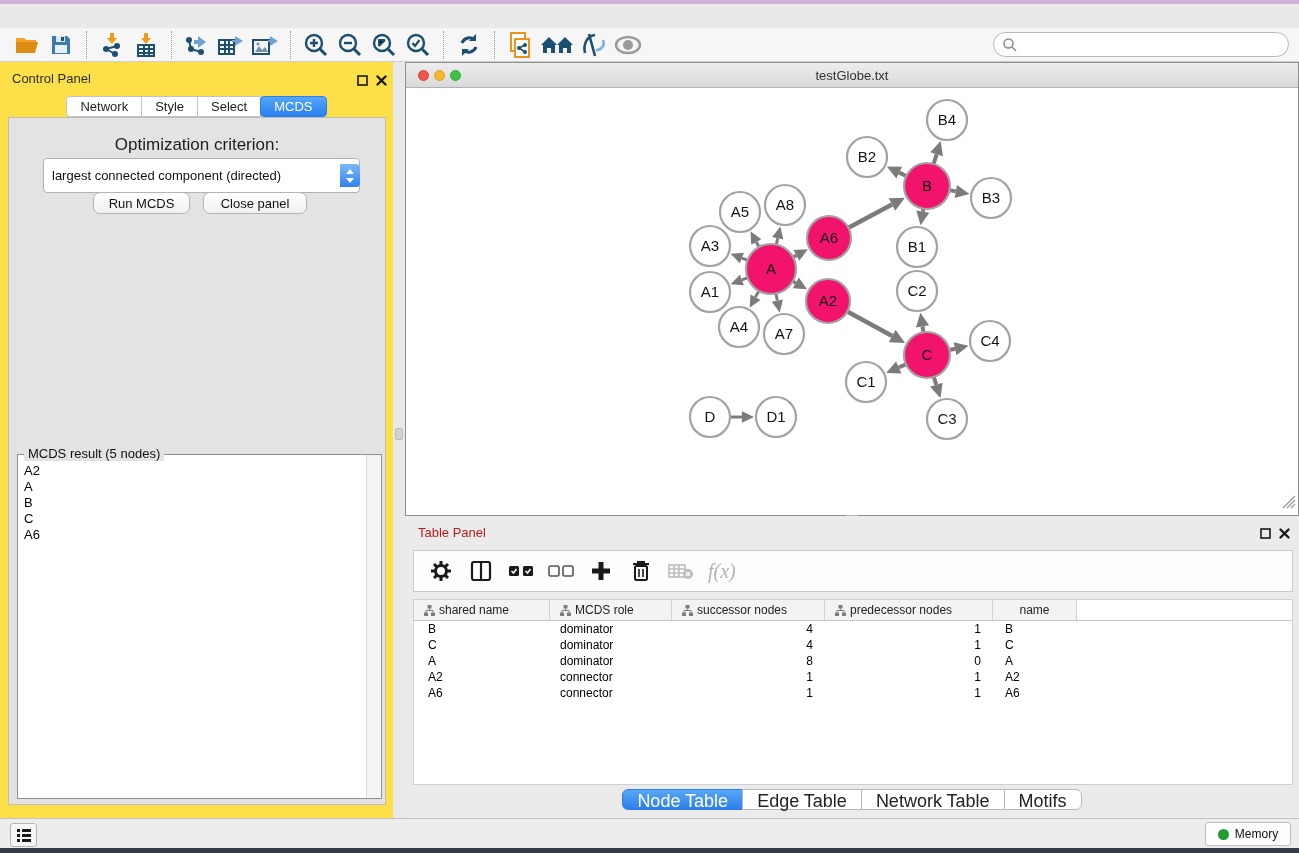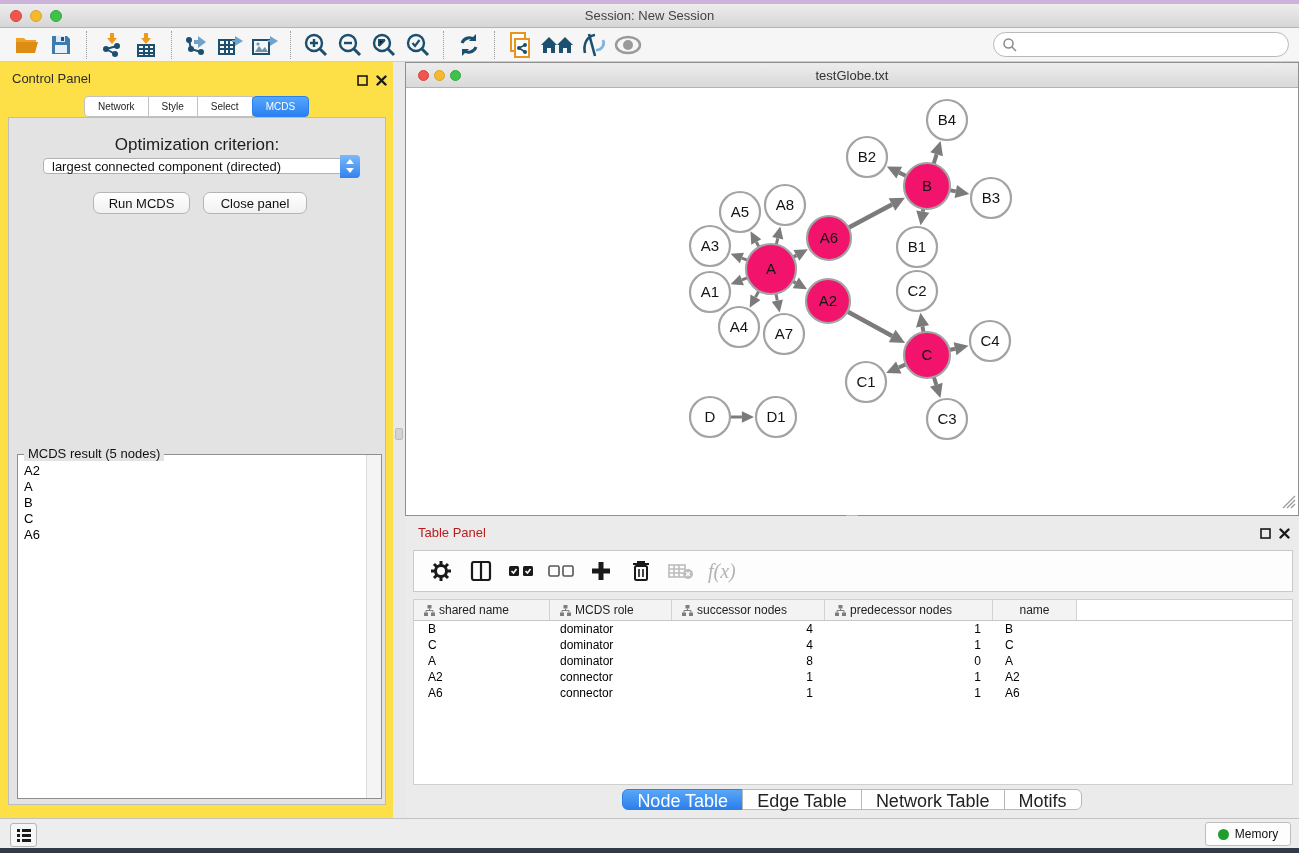--- a/index.html
+++ b/index.html
@@ -23,29 +23,29 @@
   .tb-sep { width:1px; height:28px; border-left:1px dotted #9a9a9a; margin:0 8px; }
   #toolbar-search { position:absolute; right:10px; top:32px; width:296px; height:25px;
     background:#fff; border:1px solid #b9b9b9; border-radius:13px; display:flex; align-items:center; padding-left:8px; }
   #toolbar-search input { border:none; outline:none; flex:1; font-size:12px; background:transparent; margin-left:4px;}
 
   
   #control-panel { position:absolute; left:0; top:62px; width:393px; height:756px; background:#fde047; }
   #cp-header { position:absolute; left:12px; top:9px; font-size:13px; color:#2c2c2c; }
   .panel-ctrl { position:absolute; top:10px; width:12px; height:12px; }
   #cp-tabs { position:absolute; left:0; top:34px; width:100%; display:flex; justify-content:center; }
-  .cp-tab { height:21px; line-height:20px; padding:0 13px; font-size:10px; color:#222; background:#fff;
+  .cp-tab { height:21px; line-height:20px; padding:0 13px; font-size:13px; color:#222; background:#fff;
     border:1px solid #c2c2c2; margin-left:-1px; cursor:default; }
   .cp-tab:first-child { border-radius:4px 0 0 4px; margin-left:0;}
   .cp-tab:last-child { border-radius:0 4px 4px 0;}
   .cp-tab.active { background:linear-gradient(#55a7fb,#2a7ff1); color:#fff; border-color:#2a7ff1; border-radius:4px; }
   #cp-body { position:absolute; left:8px; top:55px; width:378px; height:688px;
     background:#e3e3e3; border:1px solid #bdbdbd; }
   #opt-label { position:absolute; top:17px; width:100%; text-align:center; font-size:17px; color:#1c1c1c; }
-  #criterion-combo { position:absolute; left:34px; top:40px; width:317px; height:16px; background:#fff;
+  #criterion-combo { position:absolute; left:34px; top:40px; width:317px; height:35px; background:#fff;
     border:1px solid #b2b2b2; border-radius:4px; display:flex; align-items:center; }
   #criterion-combo .combo-text { flex:1; font-size:13px; color:#111; padding-left:8px; white-space:nowrap; }
   #combo-stepper { width:20px; height:23px; margin-right:-1px; border-radius:0 4px 4px 0;
     background:linear-gradient(#7db9f9,#2f82f0); display:flex; flex-direction:column; align-items:center; justify-content:center; gap:2px;}
   .btn { background:linear-gradient(#ffffff,#f1f1f1); border:1px solid #b5b5b5; border-radius:7px;
     font-size:13px; color:#111; height:22px; position:absolute; top:74px; }
   #run-btn { left:84px; width:97px; }
   #close-panel-btn { left:194px; width:104px; }
   #mcds-result { position:absolute; left:8px; top:336px; width:365px; height:345px;
     border:1px solid #8f8f8f; background:#fff; }
@@ -104,26 +104,20 @@
     border-radius:3px; display:flex; align-items:center; justify-content:center; gap:6px; font-size:12px; color:#111; }
   #memory-dot { width:11px; height:11px; border-radius:50%; background:#1f9d2f; }
   #bottom-strip { position:absolute; left:0; top:848px; width:1299px; height:5px; background:#333a47; }
 </style>
 </head>
 <body>
 
 <div id="screen">
   <div id="top-strip"></div>
 
-  <div id="titlebar">
-    <span class="tl tl1"></span>
-    <span class="tl tl2"></span>
-    <span class="tl tl3"></span>
-    <div id="title-text">Session: New Session</div>
-  </div>
 
   <div id="main-toolbar">
     <span class="tb-btn">
       <svg width="26" height="24" viewBox="0 0 26 24">
           <path d="M2 5h8l2 2h10v4H2z" fill="#f0a229"></path>
           <path d="M2 9h22l-3 11H2z" fill="#de8d14"></path>
         </svg>
     </span>
     <span class="tb-btn">
       <svg width="24" height="24" viewBox="0 0 24 24">

